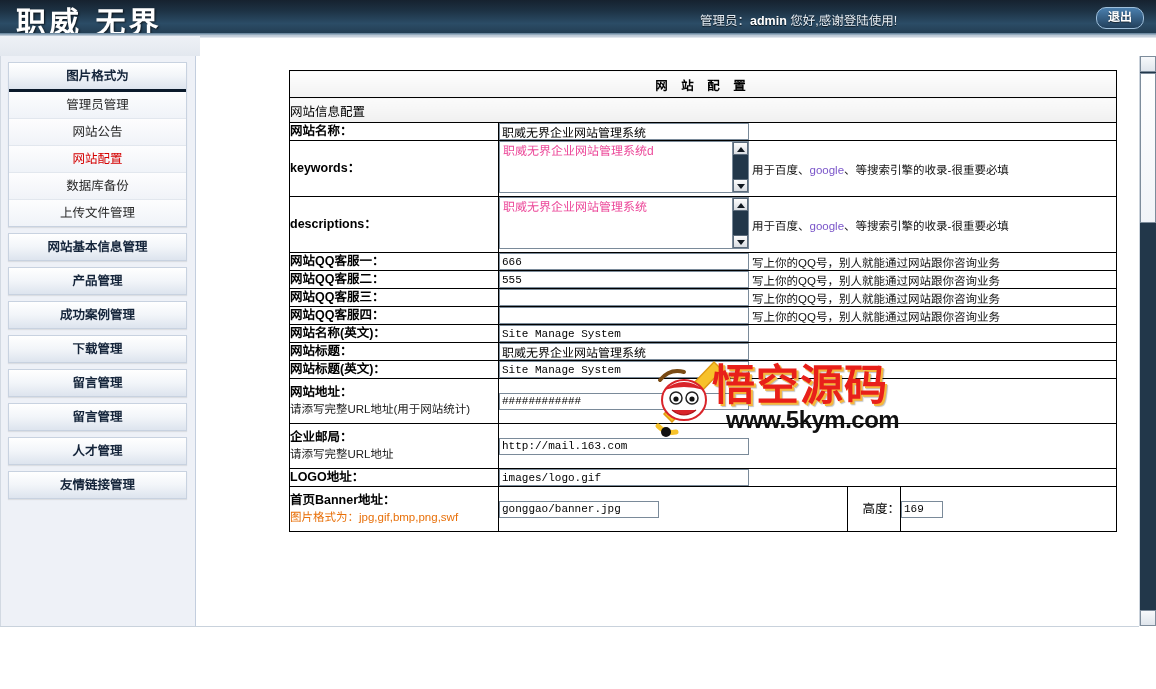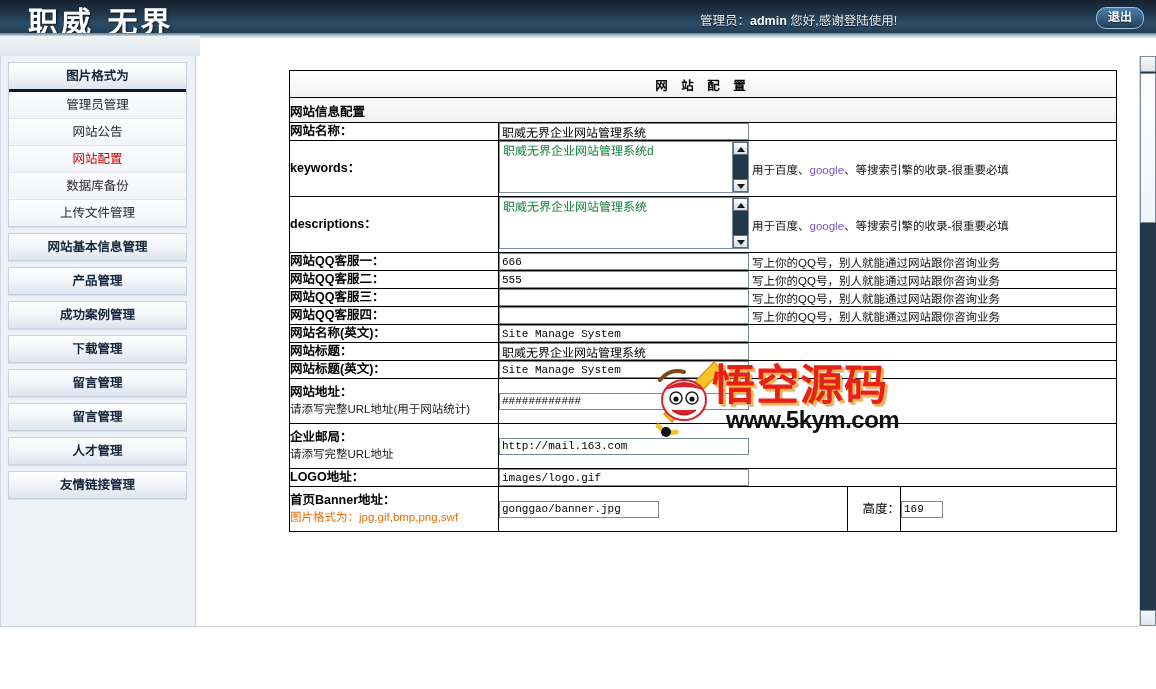--- a/index.html
+++ b/index.html
@@ -12,21 +12,21 @@
   
   .topbar{
     position:absolute;left:0;top:0;width:1156px;height:36px;
     background:linear-gradient(180deg,#16222f 0%,#1d3244 30%,#2b4c66 65%,#213a4e 100%);
     overflow:hidden;
   }
   .topbar:after{
     content:"";position:absolute;left:0;right:0;bottom:0;height:3px;
     background:linear-gradient(180deg,#5a7b95,#cfd9e3);
   }
-  .logo-zone{position:absolute;left:12px;top:0;width:200px;height:56px;}
+  .logo-zone{position:absolute;left:0;top:0;width:200px;height:56px;}
   .logo-cn{
     position:absolute;left:16px;top:-2px;font-size:30px;font-weight:bold;color:#ffffff;
     letter-spacing:3px;font-family:"DejaVu Sans","Liberation Sans",sans-serif;
     text-shadow:1px 1px 2px rgba(0,0,0,.7);
   }
   .logo-en{
     position:absolute;left:16px;top:36px;font-size:13px;font-weight:bold;color:#1b2c3c;
     letter-spacing:3.2px;font-family:"Liberation Serif","DejaVu Serif",serif;
   }
   .welcome{
@@ -94,21 +94,21 @@
   }
   table.cfg{border-collapse:collapse;width:828px;background:#ffffff;}
   table.cfg td{
     border:1px solid #000000;padding:0;font-size:12.5px;color:#000;vertical-align:middle;
   }
   .title-row td{
     height:26px;text-align:center;font-weight:bold;letter-spacing:5px;font-size:13px;
     background:linear-gradient(180deg,#ffffff,#f2f2f2);
   }
   .sect-row td{
-    height:24px;font-weight:bold;padding-left:8px;font-size:12.5px;
+    height:24px;font-weight:normal;padding-left:8px;font-size:12.5px;
     background:linear-gradient(180deg,#fbfbfb,#f0f0f0);
   }
   td.lab{
     width:208px;padding:6px 0 6px 8px;font-weight:bold;line-height:17px;
   }
   td.lab .sublab{font-weight:normal;font-size:11.5px;color:#222;}
   td.lab .sublab.orange{color:#e8700a;}
   td.fld{padding:5px 4px 5px 6px;}
   .row-tall td.lab{height:44px;}
   .inp{
@@ -124,21 +124,21 @@
   .hint{font-size:11.5px;color:#111;margin-left:3px;white-space:nowrap;}
   .hint .g{color:#7a55c9;}
   .fld-flex{display:flex;align-items:center;}
 
   
   .ta-wrap{position:relative;display:inline-block;vertical-align:middle;}
   .ta{
     box-sizing:border-box;width:250px;height:52px;resize:none;
     border:1px solid #7a8a99;background:#ffffff;
     font-family:"Liberation Sans","DejaVu Sans",sans-serif;font-size:12px;
-    padding:2px 18px 2px 3px;color:#15803d;overflow:hidden;outline:none;line-height:15px;
+    padding:2px 18px 2px 3px;color:#ec4899;overflow:hidden;outline:none;line-height:15px;
   }
   .ta-sb{
     position:absolute;right:1px;top:1px;width:15px;height:50px;
     background:#22374a;border-left:1px solid #7a8a99;
   }
   .ta-arrow{
     position:absolute;left:0;width:15px;height:13px;
     background:linear-gradient(180deg,#fdfdfd,#d9dde2);border:1px solid #5b6b7b;box-sizing:border-box;
     cursor:pointer;
   }

